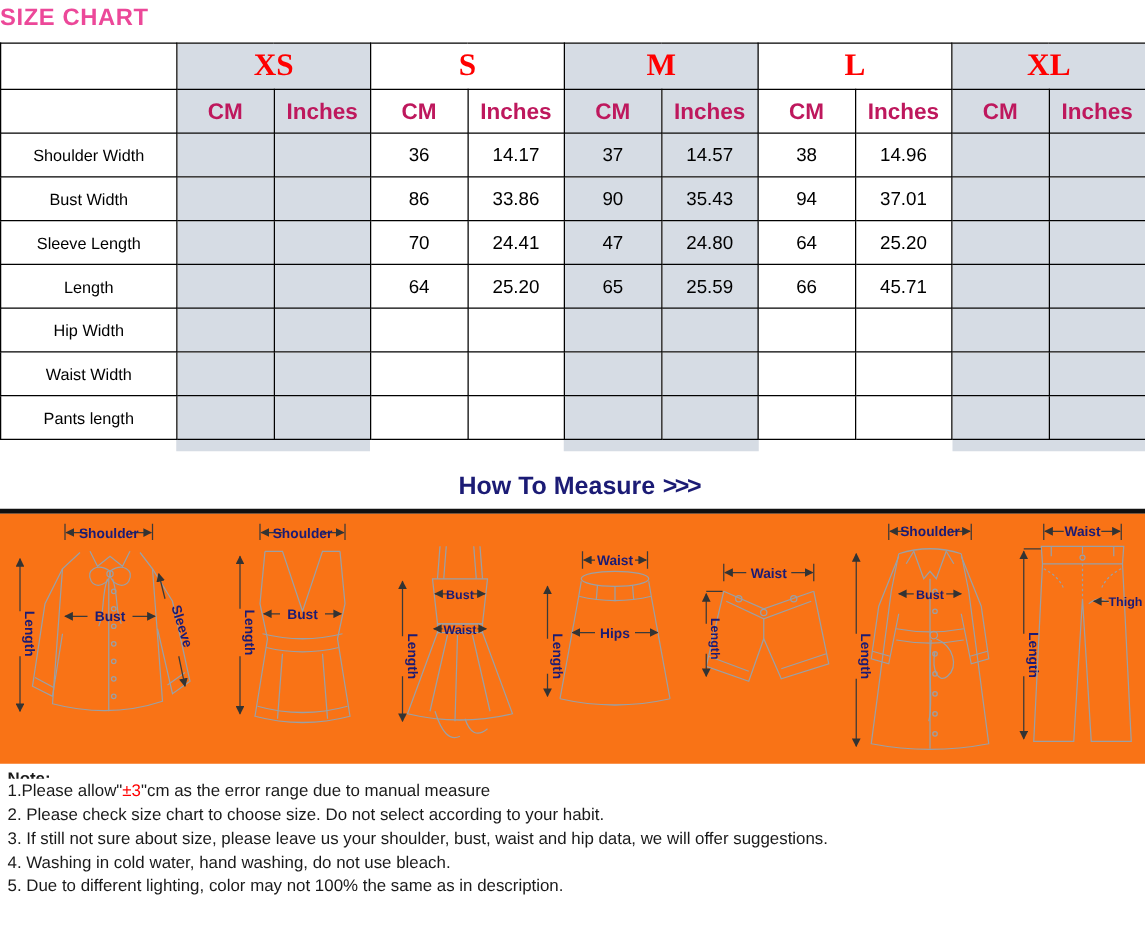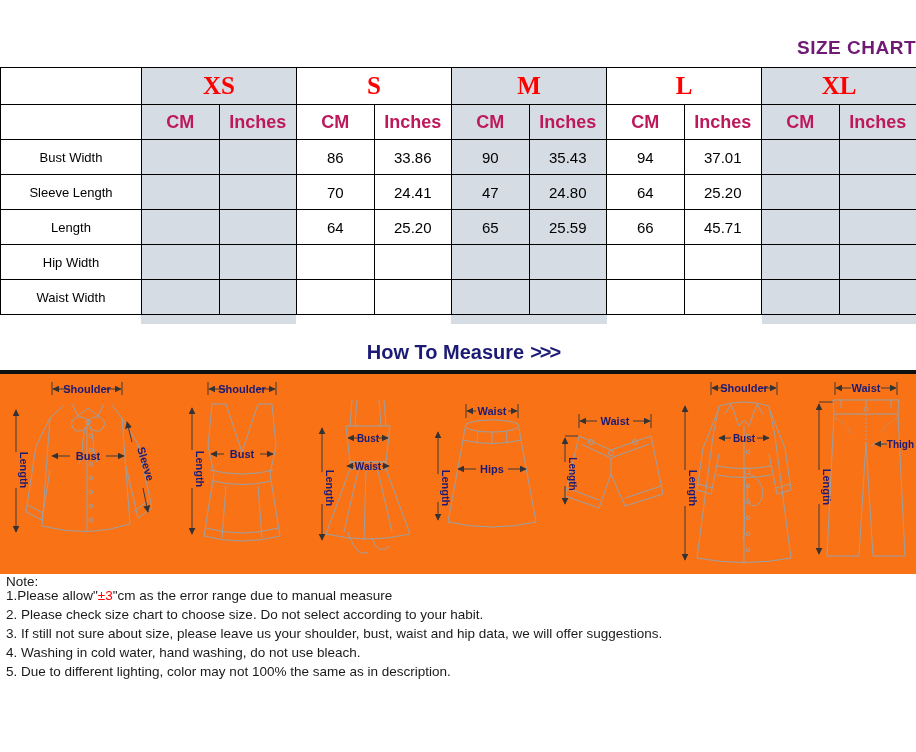--- a/index.html
+++ b/index.html
@@ -2,22 +2,22 @@
 <html><head>
 <meta charset="utf-8">
 <style>
   html,body{margin:0;padding:0;}
   body{
     width:916px;height:752px;position:relative;overflow:hidden;
     background:#ffffff;color:#1a1a1a;
     font-family:"Liberation Sans", sans-serif;
   }
   .title{
-    height:30px;padding-top:4px;text-align:right;
-    font-size:19px;font-weight:bold;letter-spacing:.5px;color:#701a75;margin-top:33px;
+    height:30px;padding-top:4px;text-align:left;
+    font-size:19px;font-weight:bold;letter-spacing:.5px;color:#ec4899;
   }
   table.size-chart{
     border-collapse:collapse;table-layout:fixed;width:916px;
   }
   table.size-chart th,table.size-chart td{
     border:1px solid #000;padding:0;text-align:center;vertical-align:middle;
     overflow:hidden;white-space:nowrap;
   }
   .size-cell{font-size:25px;font-weight:bold;color:#ff0000;height:36px;font-family:Liberation Serif, serif;}
   .unit-cell{font-size:18px;font-weight:bold;color:#be185d;height:34px;}
@@ -36,21 +36,21 @@
   .htm-heading .arrows{margin-left:6px;letter-spacing:-2px;}
   .rule{height:4px;background:#101010;margin-top:6px;}
   .figures{display:flex;height:200px;background:#f97316;}
   .figures svg{display:block;height:200px;}
   .g{stroke:#9aa0a6;fill:none;stroke-width:1;}
   .gd{stroke:#9aa0a6;fill:none;stroke-width:1;stroke-dasharray:2 2;}
   .d{stroke:#3a3a3a;fill:none;stroke-width:1;}
   .lbl{fill:#1b1b75;font-family:"Liberation Sans",sans-serif;font-weight:bold;font-size:11px;}
   .lbls{font-size:10px;}
   .notes{padding:2px 0 0 6px;font-size:13.5px;line-height:19px;color:#1a1a1a;}
-  .note-clip{height:10px;overflow:hidden;display:flex;align-items:center;}
+  .note-clip{height:10px;overflow:hidden;display:flex;align-items:flex-start;font-weight:bold;}
   .red{color:#ff0000;}
 </style>
 </head>
 <body>
 
 <div class="title">SIZE CHART</div>
 
 <table class="size-chart">
   <colgroup>
     <col style="width:141px">
@@ -81,20 +81,33 @@
     <th class="unit-cell">CM</th>
     <th class="unit-cell">Inches</th>
     <th class="unit-cell shaded">CM</th>
     <th class="unit-cell shaded">Inches</th>
     <th class="unit-cell">CM</th>
     <th class="unit-cell">Inches</th>
     <th class="unit-cell shaded">CM</th>
     <th class="unit-cell shaded">Inches</th>
   </tr>
   <tr>
+    <td class="row-label">Shoulder Width</td>
+    <td class="val shaded"></td>
+    <td class="val shaded"></td>
+    <td class="val">36</td>
+    <td class="val">14.17</td>
+    <td class="val shaded">37</td>
+    <td class="val shaded">14.57</td>
+    <td class="val">38</td>
+    <td class="val">14.96</td>
+    <td class="val shaded"></td>
+    <td class="val shaded"></td>
+  </tr>
+  <tr>
     <td class="row-label">Bust Width</td>
     <td class="val shaded"></td>
     <td class="val shaded"></td>
     <td class="val">86</td>
     <td class="val">33.86</td>
     <td class="val shaded">90</td>
     <td class="val shaded">35.43</td>
     <td class="val">94</td>
     <td class="val">37.01</td>
     <td class="val shaded"></td>
@@ -134,20 +147,33 @@
     <td class="val"></td>
     <td class="val shaded"></td>
     <td class="val shaded"></td>
     <td class="val"></td>
     <td class="val"></td>
     <td class="val shaded"></td>
     <td class="val shaded"></td>
   </tr>
   <tr>
     <td class="row-label">Waist Width</td>
+    <td class="val shaded"></td>
+    <td class="val shaded"></td>
+    <td class="val"></td>
+    <td class="val"></td>
+    <td class="val shaded"></td>
+    <td class="val shaded"></td>
+    <td class="val"></td>
+    <td class="val"></td>
+    <td class="val shaded"></td>
+    <td class="val shaded"></td>
+  </tr>
+  <tr>
+    <td class="row-label">Pants length</td>
     <td class="val shaded"></td>
     <td class="val shaded"></td>
     <td class="val"></td>
     <td class="val"></td>
     <td class="val shaded"></td>
     <td class="val shaded"></td>
     <td class="val"></td>
     <td class="val"></td>
     <td class="val shaded"></td>
     <td class="val shaded"></td>

